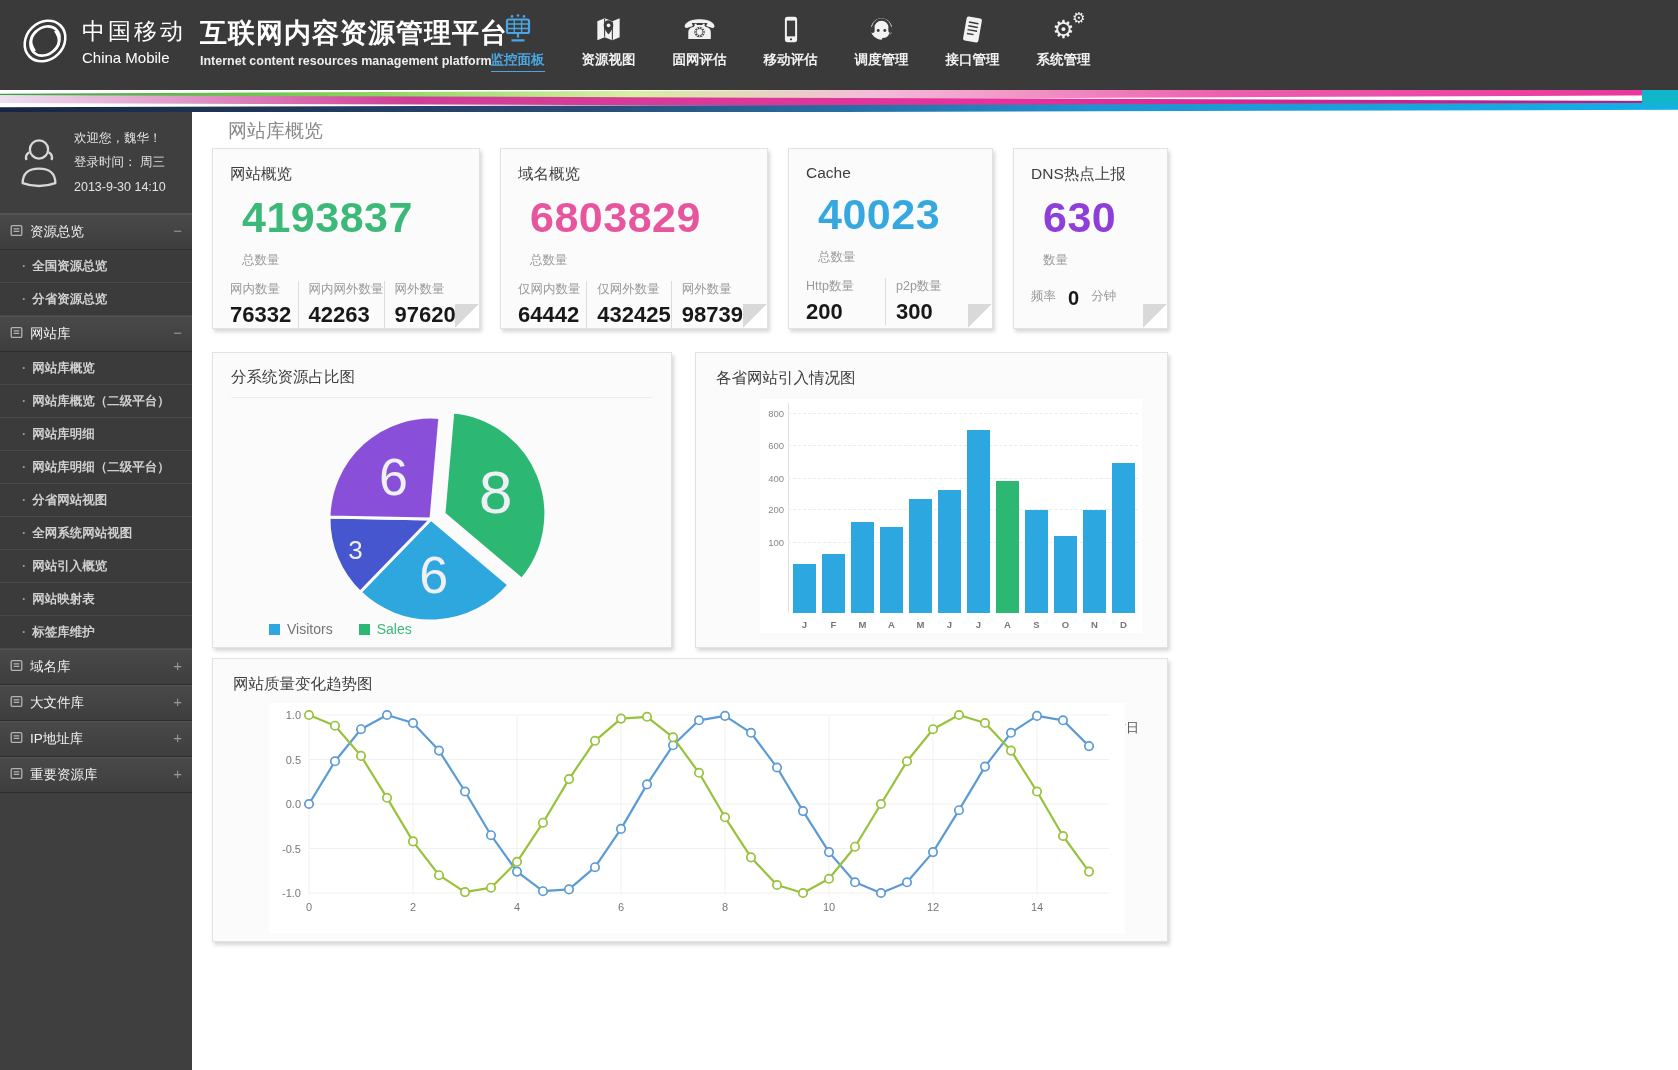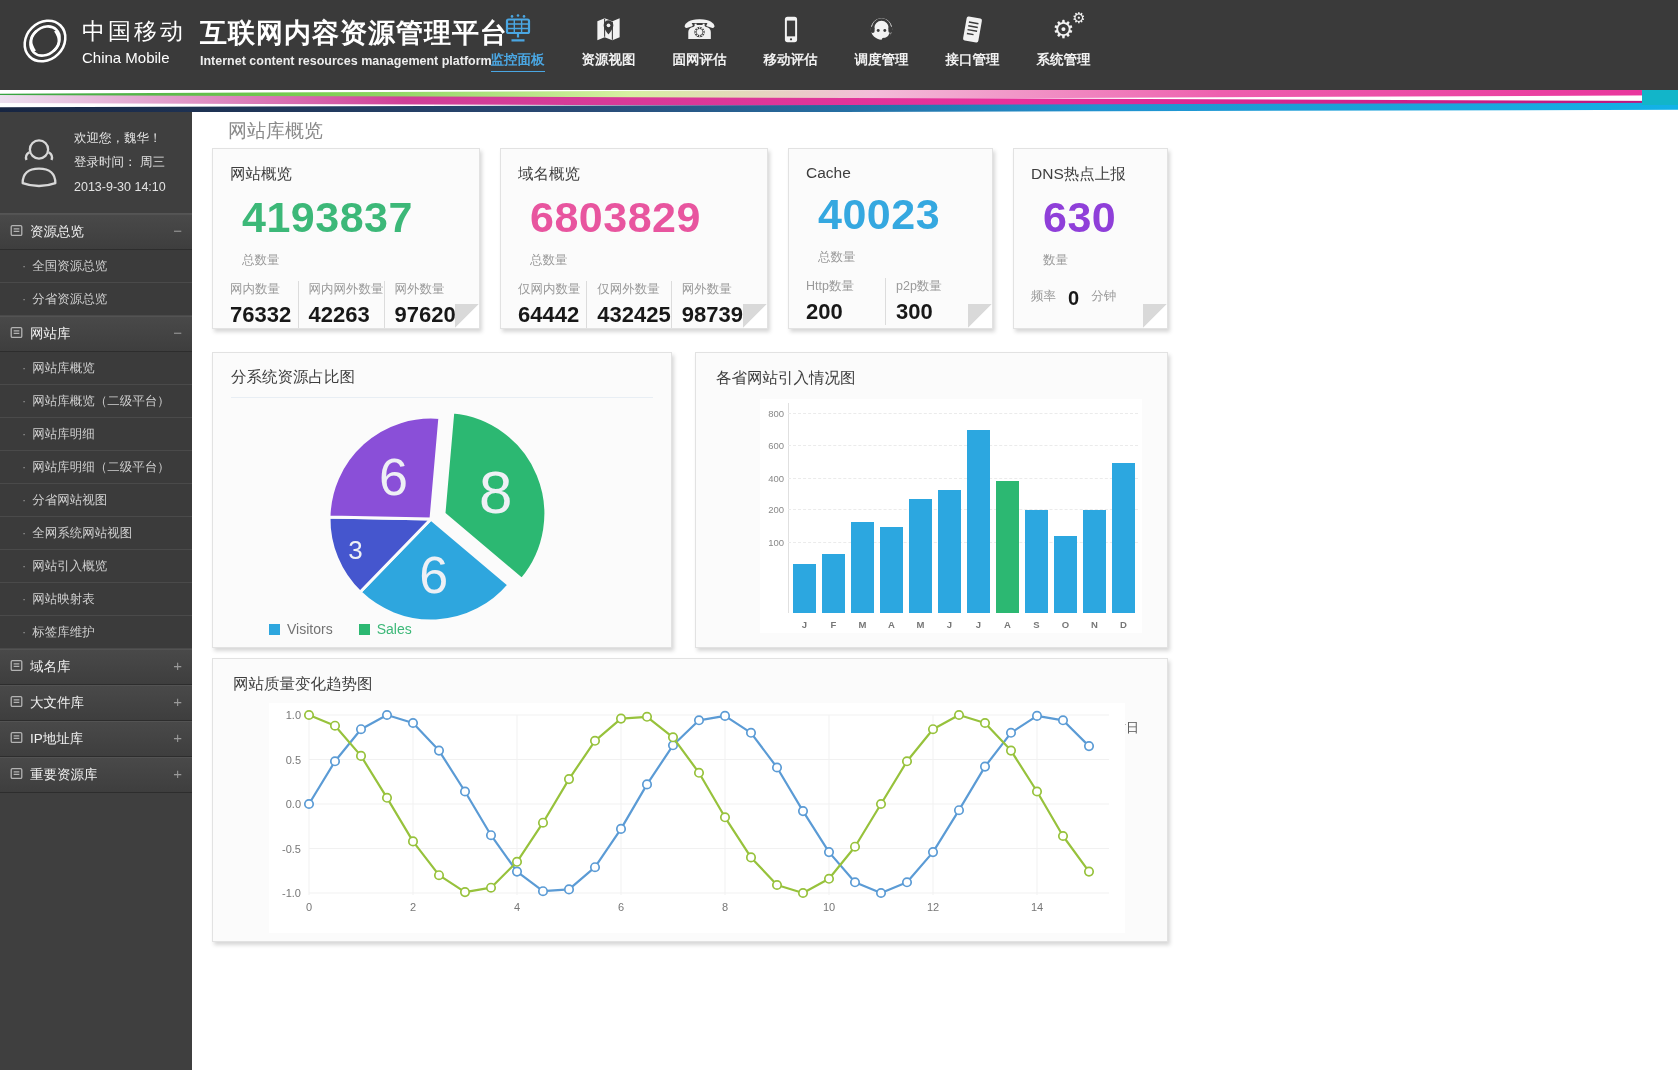--- a/index.html
+++ b/index.html
@@ -39,21 +39,21 @@
   
   aside { position:absolute; top:112px; left:0; width:192px; height:958px; background:#3f3f3f; }
   .user { display:flex; align-items:center; gap:10px; padding:14px 8px 14px 14px; }
   .user-lines { font-size:12.5px; color:#e2e2e2; line-height:1.95; white-space:nowrap; }
   #menu { border-top:1px solid #555; }
   .m-group { position:relative; padding:8px 26px 8px 10px; background:linear-gradient(#494949,#3e3e3e);
              border-top:1px solid #535353; border-bottom:1px solid #2d2d2d; color:#f0f0f0;
              font-size:13.5px; display:flex; align-items:center; gap:7px; cursor:pointer; }
   .g-toggle { position:absolute; right:10px; top:7px; color:#9a9a9a; font-size:15px; }
   .m-item { padding:7.5px 10px 7.5px 22px; font-size:12.5px; color:#d0d0d0; border-bottom:1px solid #4a4a4a;
-            background:#3b3b3b; cursor:pointer; white-space:nowrap; }
+            background:#3b3b3b; cursor:pointer; white-space:nowrap;font-weight:bold; }
   .dot { margin-right:6px; color:#9a9a9a; }
 
   
   main { position:absolute; left:192px; top:112px; width:1486px; height:958px; background:#fff; }
   .page-title { position:absolute; left:36px; top:6px; font-size:19px; color:#8a8a8a; font-weight:normal; }
 
   .card { background:#fbfbfb; border:1px solid #e2e2e2; box-shadow:1.5px 2.5px 4px rgba(0,0,0,0.16); position:absolute; }
   .card h3 { font-size:15.5px; font-weight:normal; color:#3e3e3e; padding:15px 20px 0; }
 
   #stat-cards { position:absolute; left:20px; top:36px; display:flex; gap:20px; }

